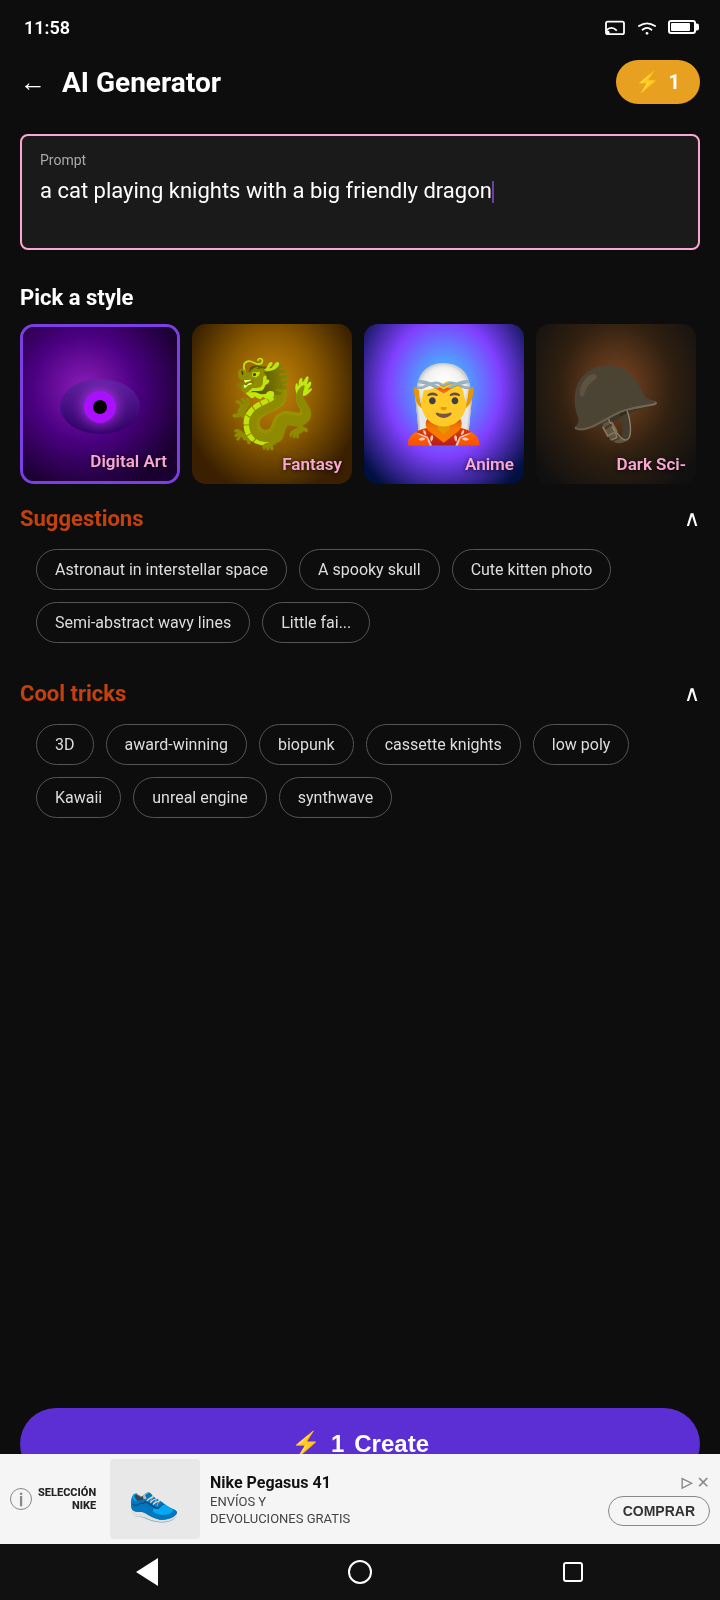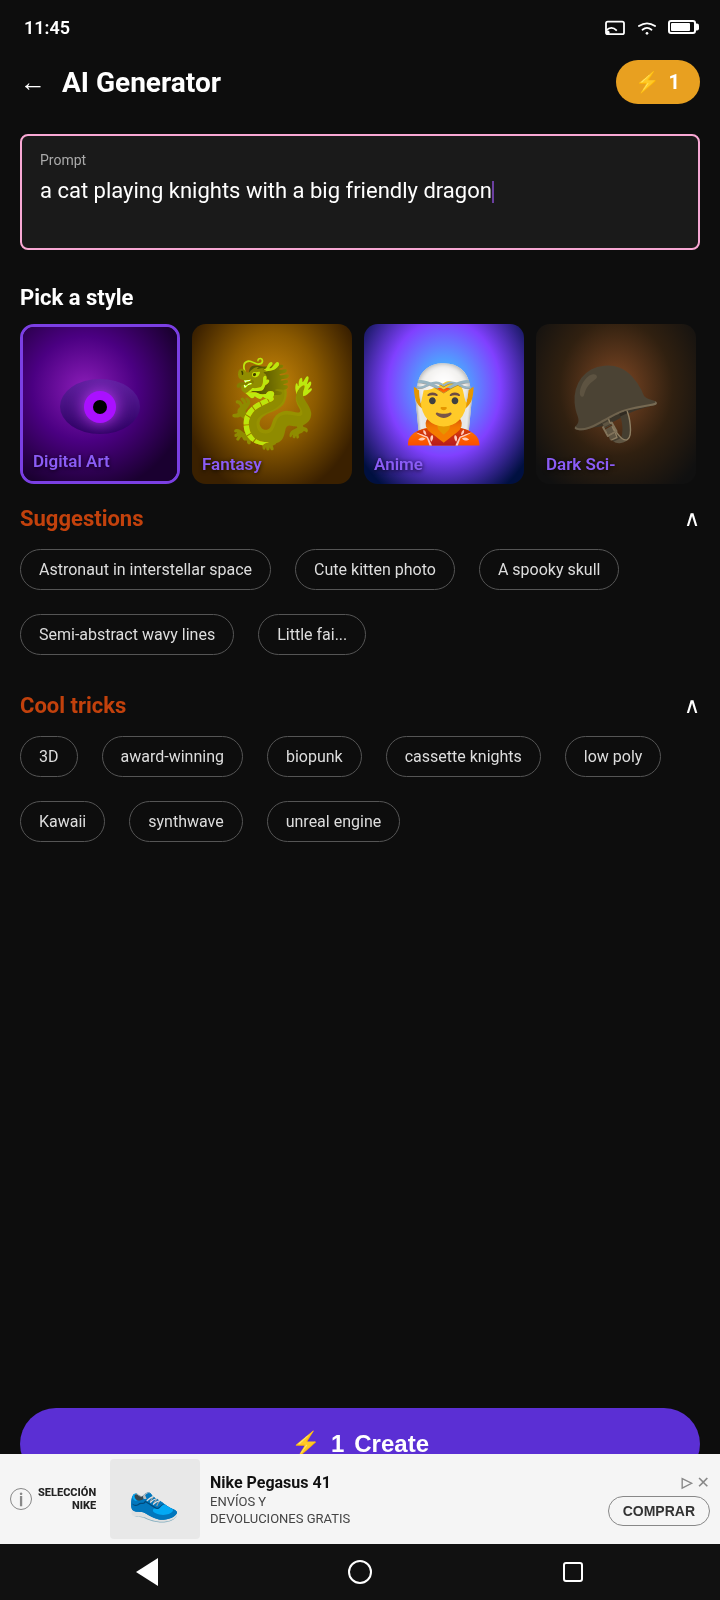--- a/index.html
+++ b/index.html
@@ -179,24 +179,24 @@
 
     .style-item.selected {
       border: 3px solid #7B3FE4;
     }
 
     .style-label {
       position: absolute;
       bottom: 10px;
       left: 10px;
       right: 10px;
-      text-align: left;
+      text-align: right;
       font-size: 17px;
       font-weight: 600;
-      color: #8b5cf6;
+      color: #f9a8d4;
       text-shadow: 0 1px 4px rgba(0,0,0,0.8);
     }
 
     
     .digital-art-visual {
       width: 100%;
       height: 100%;
       background: radial-gradient(ellipse at 40% 40%, #8B1DB8 0%, #4B0082 40%, #1a0030 80%);
       display: flex;
       align-items: center;
@@ -254,21 +254,22 @@
     .chevron-icon {
       font-size: 22px;
       color: #fff;
     }
 
     
     .chips-container {
       padding: 4px 20px 8px;
       display: flex;
       flex-wrap: wrap;
-      gap: 24px;
+      gap: 12px;
+      margin-left: 16px;
     }
 
     .chip {
       border: 1.5px solid #555;
       border-radius: 30px;
       padding: 10px 18px;
       font-size: 16px;
       color: #ddd;
       background: transparent;
       cursor: pointer;
@@ -407,21 +408,21 @@
 
     
     .content-spacer {
       height: 200px;
     }
   </style>
 </head>
 <body>
 
 <div class="status-bar">
-  <span class="status-time">11:45</span>
+  <span class="status-time">11:58</span>
   <div class="status-icons">
 
     <svg width="22" height="18" viewBox="0 0 24 20" fill="none">
       <rect x="2" y="4" width="20" height="14" rx="2" stroke="white" stroke-width="2" fill="none"></rect>
       <path d="M2 14 Q8 8 14 14" stroke="white" stroke-width="2" fill="none"></path>
       <circle cx="4" cy="16" r="2" fill="white"></circle>
     </svg>
 
     <svg width="22" height="18" viewBox="0 0 24 20">
       <path d="M12 17 L12 17" stroke="white" stroke-width="3" stroke-linecap="round"></path>
@@ -492,41 +493,41 @@
 
 </div>
 
 <div class="collapsible-header">
   <span class="collapsible-title">Suggestions</span>
   <span class="chevron-icon">∧</span>
 </div>
 
 <div class="chips-container">
   <span class="chip">Astronaut in interstellar space</span>
+  <span class="chip">A spooky skull</span>
   <span class="chip">Cute kitten photo</span>
-  <span class="chip">A spooky skull</span>
   <span class="chip">Semi-abstract wavy lines</span>
   <span class="chip">Little fai...</span>
 </div>
 
 <div class="tricks-section">
   <div class="collapsible-header">
     <span class="collapsible-title">Cool tricks</span>
     <span class="chevron-icon">∧</span>
   </div>
 
   <div class="chips-container">
     <span class="chip">3D</span>
     <span class="chip">award-winning</span>
     <span class="chip">biopunk</span>
     <span class="chip">cassette knights</span>
     <span class="chip">low poly</span>
     <span class="chip">Kawaii</span>
+    <span class="chip">unreal engine</span>
     <span class="chip">synthwave</span>
-    <span class="chip">unreal engine</span>
   </div>
 </div>
 
 <div class="content-spacer"></div>
 
 <button class="create-button">
   <span>⚡</span>
   <span>1</span>
   <span>Create</span>
 </button>

